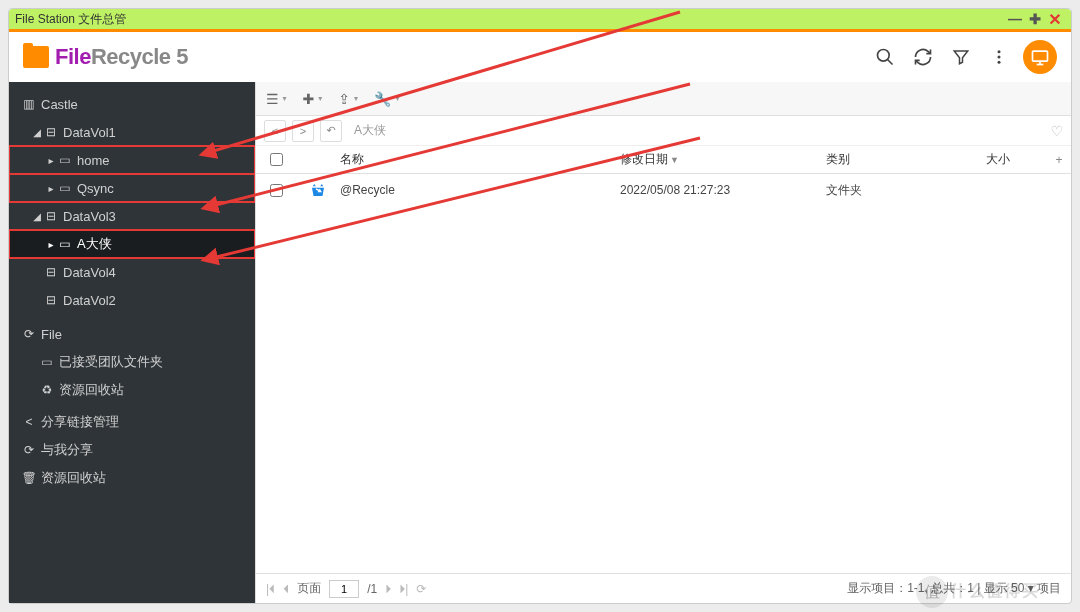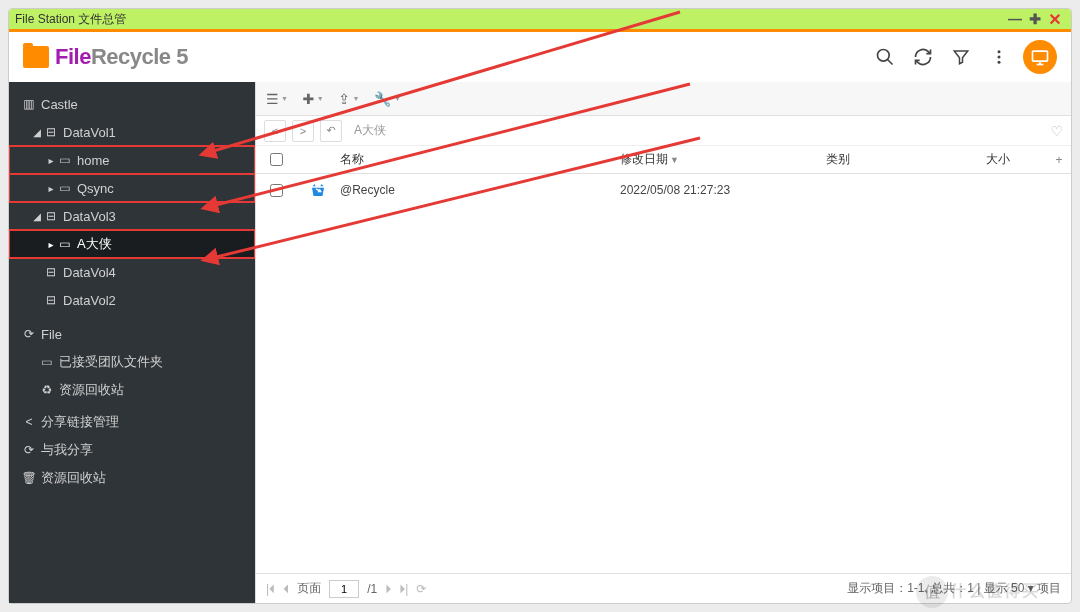--- a/index.html
+++ b/index.html
@@ -250,20 +250,21 @@
               <input type="checkbox" style="">
             </div>
           <div class="cell-icon">
             <svg class="recycle-icon" viewBox="0 0 24 24">
                 <path fill="#1e88e5" d="M7 4l2 3H5l2-3zm10 0l2 3h-4l2-3zM4 9h16l-2 11H6L4 9z"></path>
                 <path fill="#fff" d="M12 6l3 5h-2v4h-2v-4H9l3-5z" transform="rotate(120 12 12)"></path>
               </svg>
           </div>
           <div class="cell-name">@Recycle</div>
           <div class="cell-date">2022/05/08 21:27:23</div>
+          <div class="cell-type">文件夹</div>
           <div class="cell-size"></div>
         </div>
       </div>
 
       <div class="statusbar">
         <span class="page-btn">|⏴</span>
         <span class="page-btn">⏴</span>
         <span>页面</span>
         <input class="page-input" value="1" style="">
         <span>/1</span>

